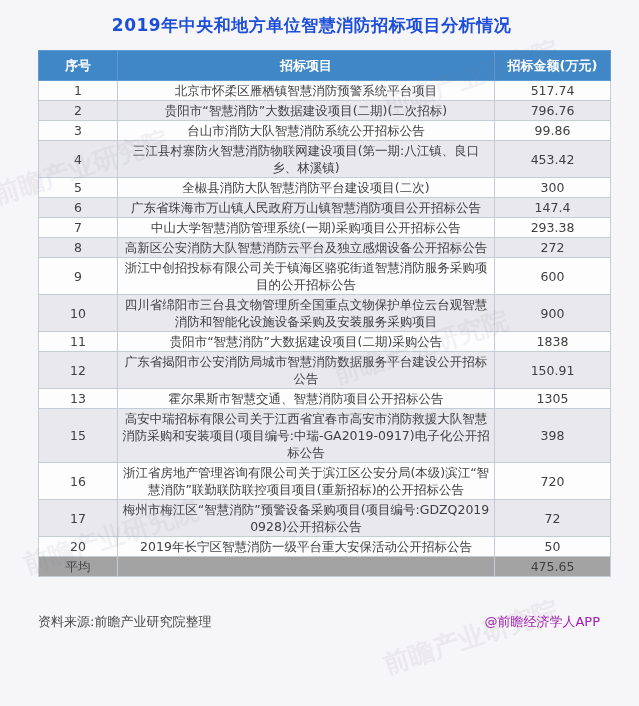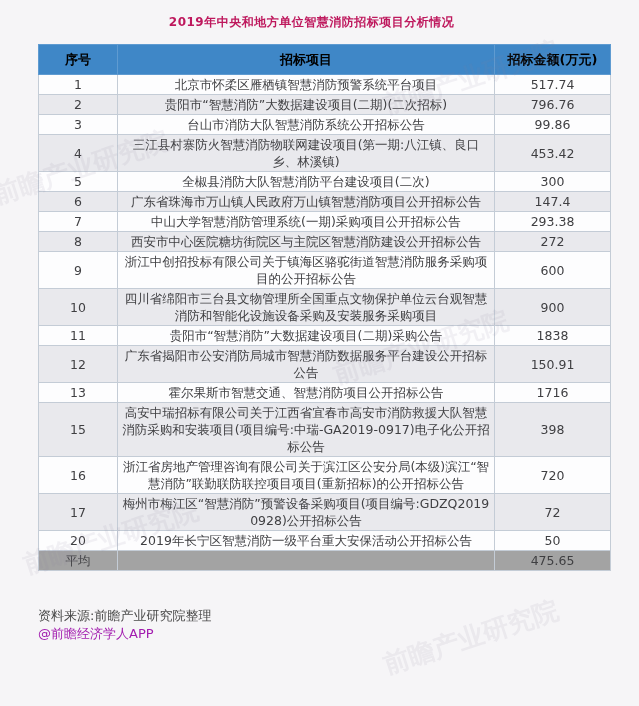--- a/index.html
+++ b/index.html
@@ -7,41 +7,41 @@
     width:639px;height:706px;
     background:#f6f5f7;
     font-family:"DejaVu Sans","Liberation Sans",sans-serif;
     position:relative;
     overflow:hidden;
     color:#3f3f42;
   }
   .title{
     margin:14px 16px 13px 0;
     text-align:center;
-    font-size:12px;
+    font-size:17px;
     font-weight:bold;
-    color:#be185d;
+    color:#1d4ed8;
     letter-spacing:0.5px;
   }
   table.bid-table{
     border-collapse:collapse;
     table-layout:fixed;
     margin-left:38px;
     width:567px;
     background:#fdfdfe;
   }
   table.bid-table th, table.bid-table td{
     border:1px solid #c4ccd6;
     text-align:center;
     vertical-align:middle;
     word-break:break-all;
   }
   table.bid-table th{
     background:#3f87c7;
-    color:#000000;
+    color:#ffffff;
     font-size:13px;
     font-weight:bold;
     height:27px;
     border-color:#5f9bd1;
     margin-top:36px;
   }
   table.bid-table td{
     font-size:12.5px;
     line-height:17px;
     padding:1px 4px;
@@ -51,21 +51,20 @@
   .col-proj{width:374px;}
   .col-amt{width:113px;}
   tbody tr:nth-child(odd){background:#fdfdfe;}
   tbody tr:nth-child(even){background:#e9e9ed;}
   tbody tr:last-child{background:#a3a3a3;}
   .footer{
     display:flex;
     justify-content:space-between;
     align-items:baseline;
     margin:36px 39px 0 38px;
-    flex-direction:column;
   }
   .source-note{
     font-size:13px;
     color:#4a4a4a;
   }
   .credit{
     font-size:13px;
     color:#a21caf;
   }
   .watermark{
@@ -134,21 +133,21 @@
         <td>广东省珠海市万山镇人民政府万山镇智慧消防项目公开招标公告</td>
         <td>147.4</td>
       </tr>
       <tr>
         <td>7</td>
         <td>中山大学智慧消防管理系统(一期)采购项目公开招标公告</td>
         <td>293.38</td>
       </tr>
       <tr>
         <td>8</td>
-        <td>西安市中心医院糖坊街院区与主院区智慧消防建设公开招标公告</td>
+        <td>高新区公安消防大队智慧消防云平台及独立感烟设备公开招标公告</td>
         <td>272</td>
       </tr>
       <tr>
         <td>9</td>
         <td>浙江中创招投标有限公司关于镇海区骆驼街道智慧消防服务采购项目的公开招标公告</td>
         <td>600</td>
       </tr>
       <tr>
         <td>10</td>
         <td>四川省绵阳市三台县文物管理所全国重点文物保护单位云台观智慧消防和智能化设施设备采购及安装服务采购项目</td>
@@ -160,21 +159,21 @@
         <td>1838</td>
       </tr>
       <tr>
         <td>12</td>
         <td>广东省揭阳市公安消防局城市智慧消防数据服务平台建设公开招标公告</td>
         <td>150.91</td>
       </tr>
       <tr>
         <td>13</td>
         <td>霍尔果斯市智慧交通、智慧消防项目公开招标公告</td>
-        <td>1716</td>
+        <td>1305</td>
       </tr>
       <tr>
         <td>15</td>
         <td>高安中瑞招标有限公司关于江西省宜春市高安市消防救援大队智慧消防采购和安装项目(项目编号:中瑞-GA2019-0917)电子化公开招标公告</td>
         <td>398</td>
       </tr>
       <tr>
         <td>16</td>
         <td>浙江省房地产管理咨询有限公司关于滨江区公安分局(本级)滨江“智慧消防”联勤联防联控项目项目(重新招标)的公开招标公告</td>
         <td>720</td>

